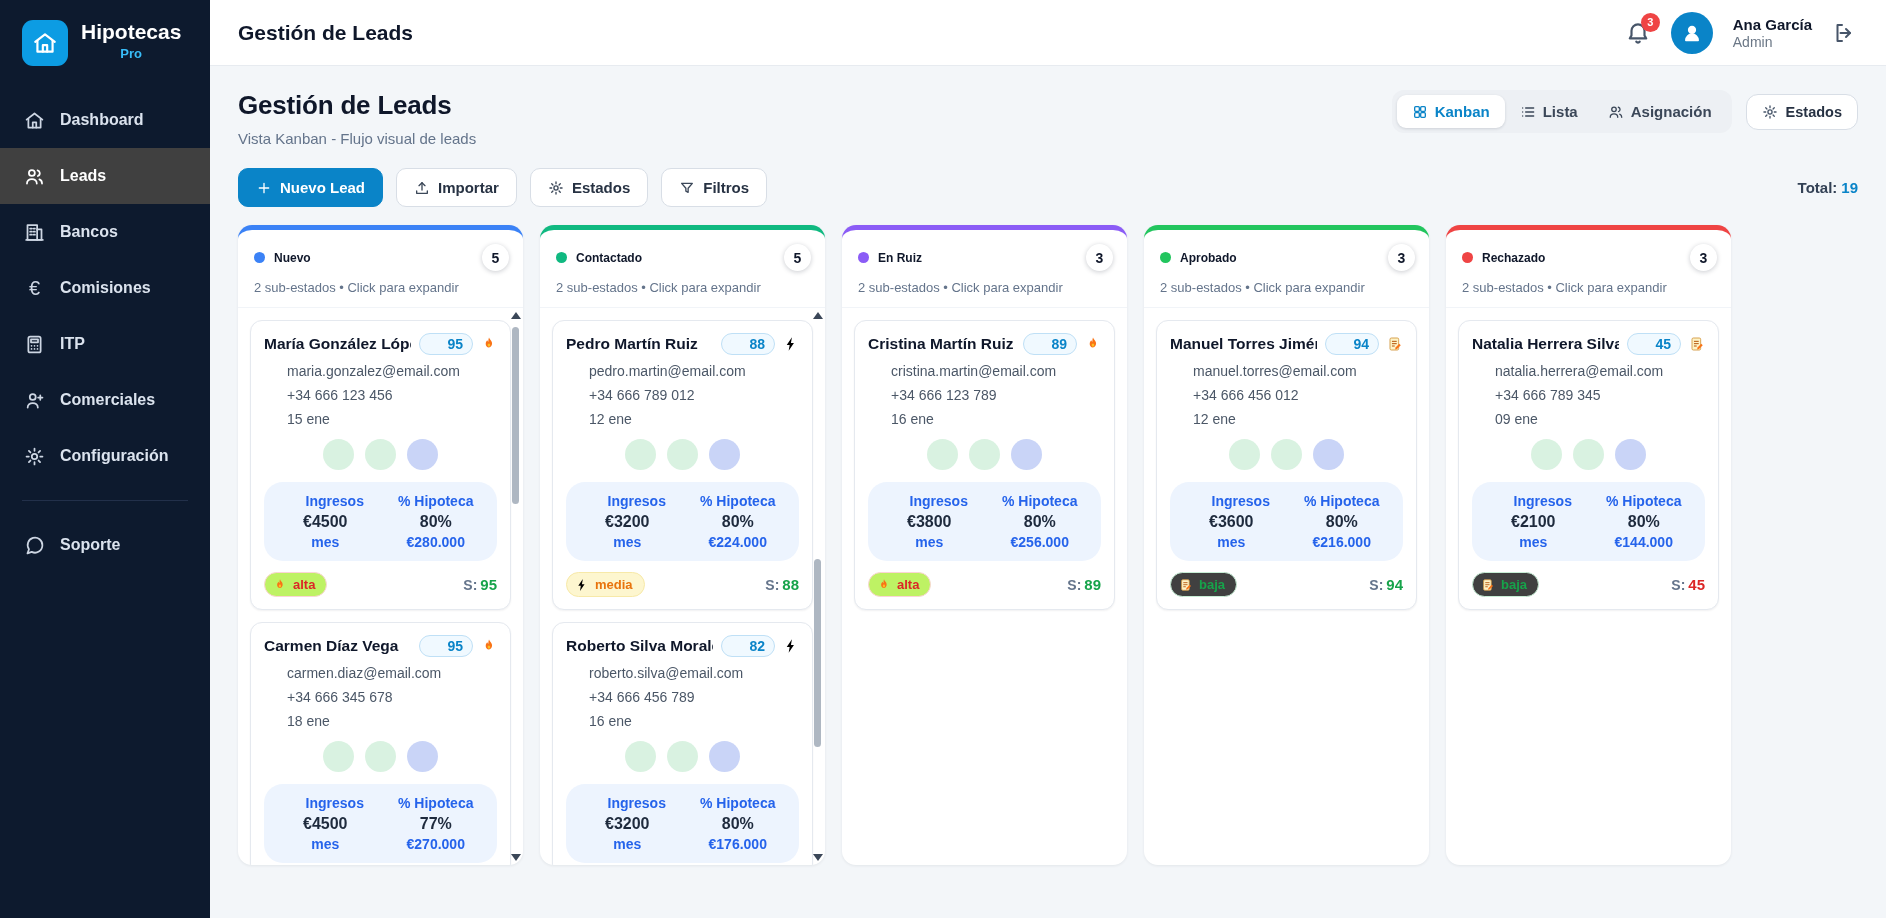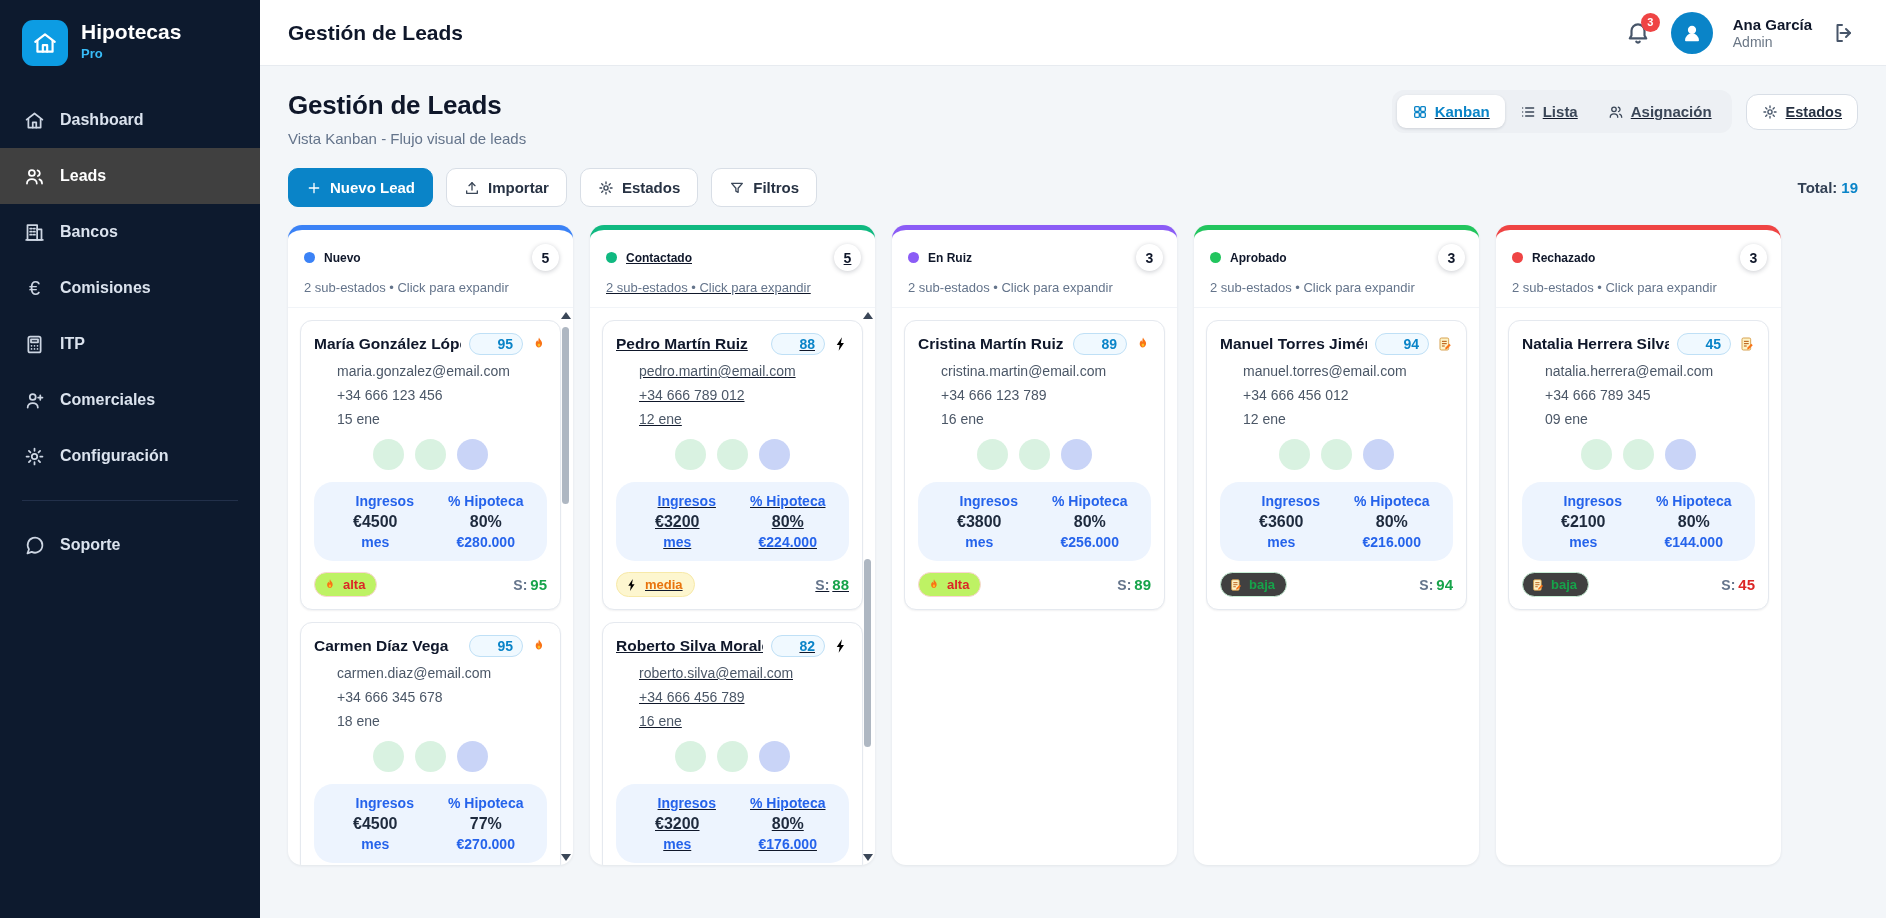--- a/index.html
+++ b/index.html
@@ -3,21 +3,21 @@
 <meta charset="utf-8">
 <style>
   * { margin:0; padding:0; box-sizing:border-box; }
   html,body { width:1886px; height:918px; overflow:hidden; }
   body { font-family:"Liberation Sans","DejaVu Sans",sans-serif; background:#f3f6f9; color:#0f172a; display:flex; }
   svg { display:block; }
   .ic { display:inline-flex; align-items:center; justify-content:center; flex:0 0 auto; }
   .ic svg { width:100%; height:100%; }
 
   
-  .sidebar { width:260px; height:918px; background:#0d1a2e; color:#e8edf4; flex:0 0 auto; display:flex; flex-direction:column; }
+  .sidebar { width:210px; height:918px; background:#0d1a2e; color:#e8edf4; flex:0 0 auto; display:flex; flex-direction:column;text-align:center; }
   .brand { display:flex; align-items:flex-start; gap:13px; padding:20px 22px 26px; }
   .brand-box { width:46px; height:46px; border-radius:11px; background:#0c9ce3; display:flex; align-items:center; justify-content:center; color:#fff; }
   .brand-box .ic { width:26px; height:26px; }
   .brand-title { font-size:21px; font-weight:700; color:#fff; line-height:1.15; }
   .brand-sub { font-size:13px; font-weight:600; color:#38bdf8; margin-top:2px; }
   .nav { display:flex; flex-direction:column; }
   .nav-item { display:flex; align-items:center; gap:15px; padding:0 24px; height:56px; font-size:16px; font-weight:600; color:#dbe3ee; cursor:pointer; }
   .nav-item .ic { width:21px; height:21px; color:#cdd6e3; }
   .nav-item.active { background:#404040; color:#fff; }
   .nav-item.active .ic { color:#fff; }
@@ -36,21 +36,21 @@
   .avatar .ic { width:22px; height:22px; }
   .user-name { font-size:15px; font-weight:700; }
   .user-role { font-size:14px; color:#6b7786; margin-top:1px; }
   .logout { width:24px; height:24px; color:#475569; cursor:pointer; }
 
   .content { flex:1; padding:24px 28px 0; overflow:hidden; }
 
   .page-head { display:flex; align-items:flex-start; }
   .page-title { font-size:26px; font-weight:800; letter-spacing:-.2px; }
   .page-sub { font-size:15px; color:#64748b; margin-top:9px; }
-  .head-right { margin-left:auto; display:flex; align-items:center; gap:14px;text-decoration:underline; }
+  .head-right { margin-left:auto; display:flex; align-items:center; gap:14px; }
   .view-tabs { background:#edf0f4; border-radius:12px; padding:5px; display:flex; align-items:center; }
   .tab { display:flex; align-items:center; gap:7px; padding:8px 15px; font-size:15px; font-weight:700; color:#3b4758; border-radius:9px; cursor:pointer; }
   .tab .ic { width:16px; height:16px; }
   .tab.active { background:#fff; color:#0a84c8; box-shadow:0 1px 3px rgba(15,23,42,.14); }
   .pill-btn { display:flex; align-items:center; gap:8px; background:#fff; border:1px solid #d8dee6; border-radius:12px; padding:9px 15px; font-size:14.5px; font-weight:600; color:#273243; cursor:pointer; }
   .pill-btn .ic { width:16px; height:16px; color:#475569; }
 
   .toolbar { display:flex; align-items:center; gap:13px; margin-top:21px; }
   .btn { display:flex; align-items:center; gap:8px; border-radius:10px; padding:10px 17px; font-size:15px; font-weight:600; cursor:pointer; }
   .btn .ic { width:16px; height:16px; }
@@ -469,21 +469,21 @@
     </div>
 
   </article>
             <div class="sb-rail">
               <span class="sb-arrow sb-up"></span>
               <span class="sb-thumb" style="top:3%;height:32%"></span>
               <span class="sb-arrow sb-down"></span>
             </div>
           </div>
   </section>
-        <section class="column" style="border-top-color: rgb(16, 185, 129); text-decoration: underline;">
+        <section class="column" style="border-top-color: rgb(16, 185, 129);">
     <div class="col-head">
       <span class="col-dot" style="background: rgb(16, 185, 129);"></span>
       <span class="col-name">Contactado</span>
       <span class="ic col-chev"></span>
       <span class="col-count">5</span>
     </div>
     <div class="col-sub">2 sub-estados • Click para expandir</div>
     <div class="col-body">
             <article class="card">
     <div class="card-top">

